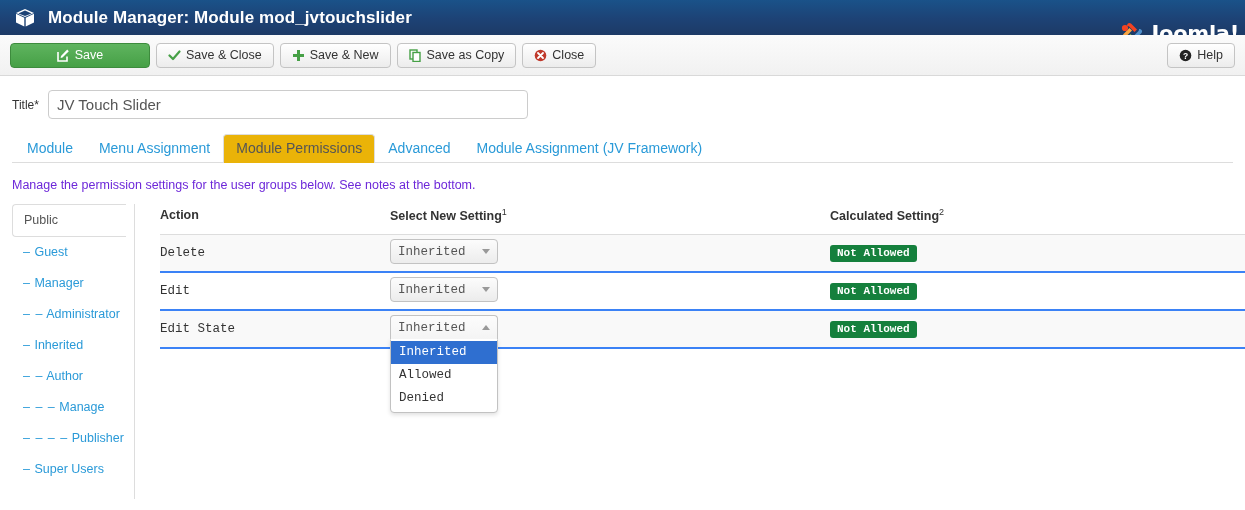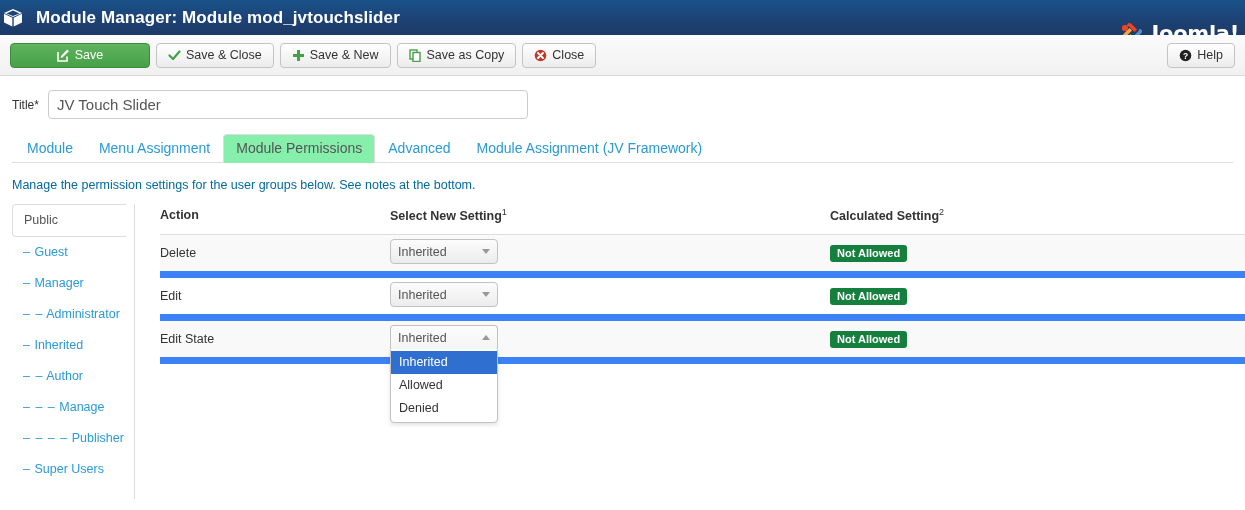--- a/index.html
+++ b/index.html
@@ -14,21 +14,21 @@
     color: #333333;
   }
 
   
   .header {
     position: relative;
     height: 35px;
     background: linear-gradient(to bottom, #1a5289 0%, #1d4275 55%, #1d3a66 100%);
     display: flex;
     align-items: center;
-    padding-left: 2px;
+    padding-left: 14px;
     box-sizing: border-box;
   }
   .header-icon {
     width: 22px;
     height: 22px;
     margin-right: 12px;
     flex: 0 0 auto;
     display: flex;
     align-items: center;
     justify-content: center;
@@ -153,30 +153,30 @@
     color: #2a9ad8;
     line-height: 15px;
     cursor: pointer;
     border: 1px solid transparent;
     border-bottom: none;
     border-radius: 4px 4px 0 0;
     white-space: nowrap;
   }
   .tab.active {
     color: #555555;
-    background: #86efac;
+    background: #eab308;
     border-color: #dddddd;
     border-bottom-color: #ffffff;
   }
 
   
   .intro {
     padding: 15px 4px 12px 12px;
     font-size: 12.5px;
-    color: #0369a1;
+    color: #6d28d9;
   }
 
   
   .panel {
     display: flex;
     padding-left: 12px;
     box-sizing: border-box;
   }
   .group-list {
     width: 123px;
@@ -221,25 +221,26 @@
     text-align: left;
     font-size: 12.5px;
     color: #333333;
     font-weight: bold;
     padding: 3px 0 11px 0;
     border-bottom: 1px solid #dddddd;
   }
   table.perm th sup { font-weight: normal; font-size: 9px; }
   table.perm td {
     padding: 0;
-    border-bottom: 7px solid #3b82f6;
+    border-bottom: 2px solid #3b82f6;
     vertical-align: middle;
     font-size: 12.5px;
     color: #333333;
     height: 36px;
+    font-family: Liberation Mono, monospace;
   }
   table.perm tr.odd td { background: #f9f9f9; }
   table.perm tr.even td { background: #ffffff; }
   .col-action { width: 230px; }
   .col-setting { width: 440px; }
   .col-calc { width: 415px; }
 
   .cell-action { padding-left: 6px; }
 
   

